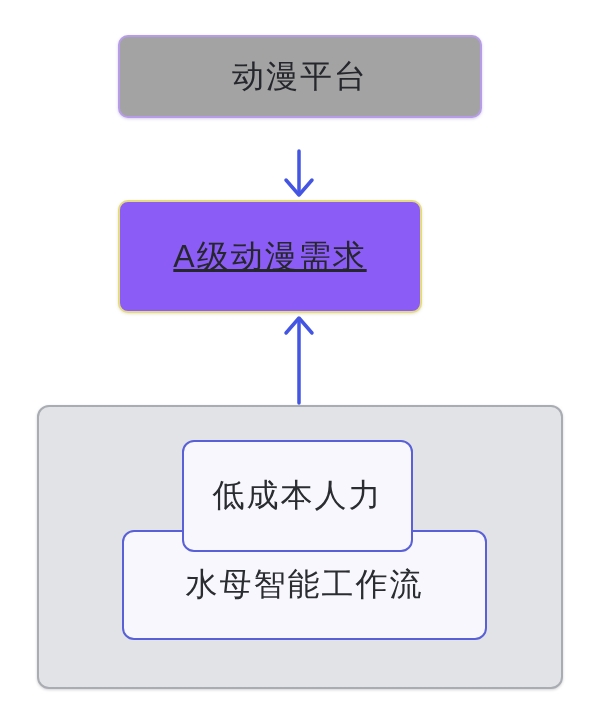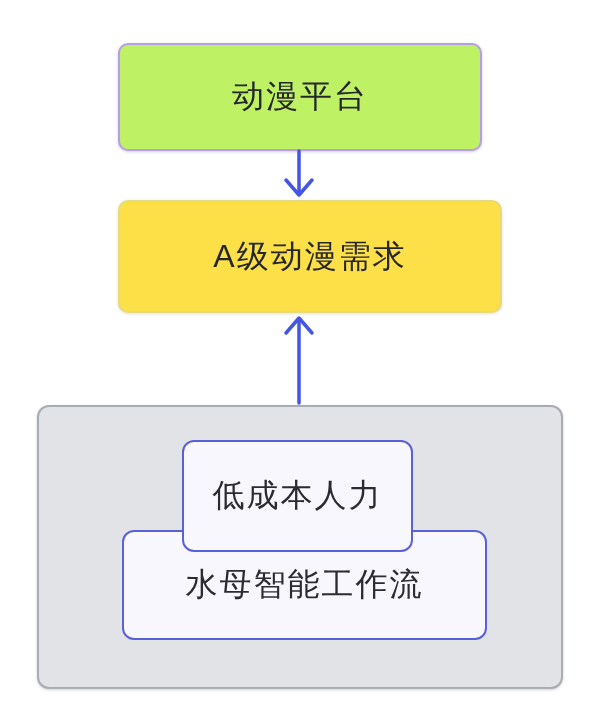--- a/index.html
+++ b/index.html
@@ -20,33 +20,33 @@
     display: flex;
     align-items: center;
     justify-content: center;
     box-sizing: border-box;
     font-size: 32px;
     letter-spacing: 2px;
     color: #26272c;
     white-space: nowrap;
   }
   .node-purple {
-    left: 118px; top: 35px; width: 364px; height: 108px;
-    background: #bef264;
+    left: 118px; top: 35px; width: 364px; height: 83px;
+    background: #a3a3a3;
     border: 2px solid #b79ce9;
     border-radius: 10px;
     box-shadow: 0 1px 3px rgba(120, 90, 180, 0.30);
-    margin-top: 8px;
   }
   .node-yellow {
-    left: 118px; top: 200px; width: 384px; height: 113px;
-    background: #fde047;
+    left: 118px; top: 200px; width: 304px; height: 113px;
+    background: #8b5cf6;
     border: 2px solid #e4da80;
     border-radius: 10px;
     box-shadow: 0 1px 3px rgba(150, 140, 50, 0.25);
+    text-decoration: underline;
   }
   .group {
     position: absolute;
     left: 37px; top: 405px; width: 526px; height: 284px;
     box-sizing: border-box;
     background: #e2e3e6;
     border: 2px solid #a9acb3;
     border-radius: 12px;
     box-shadow: 0 1px 3px rgba(0, 0, 0, 0.18);
     z-index: 1;

